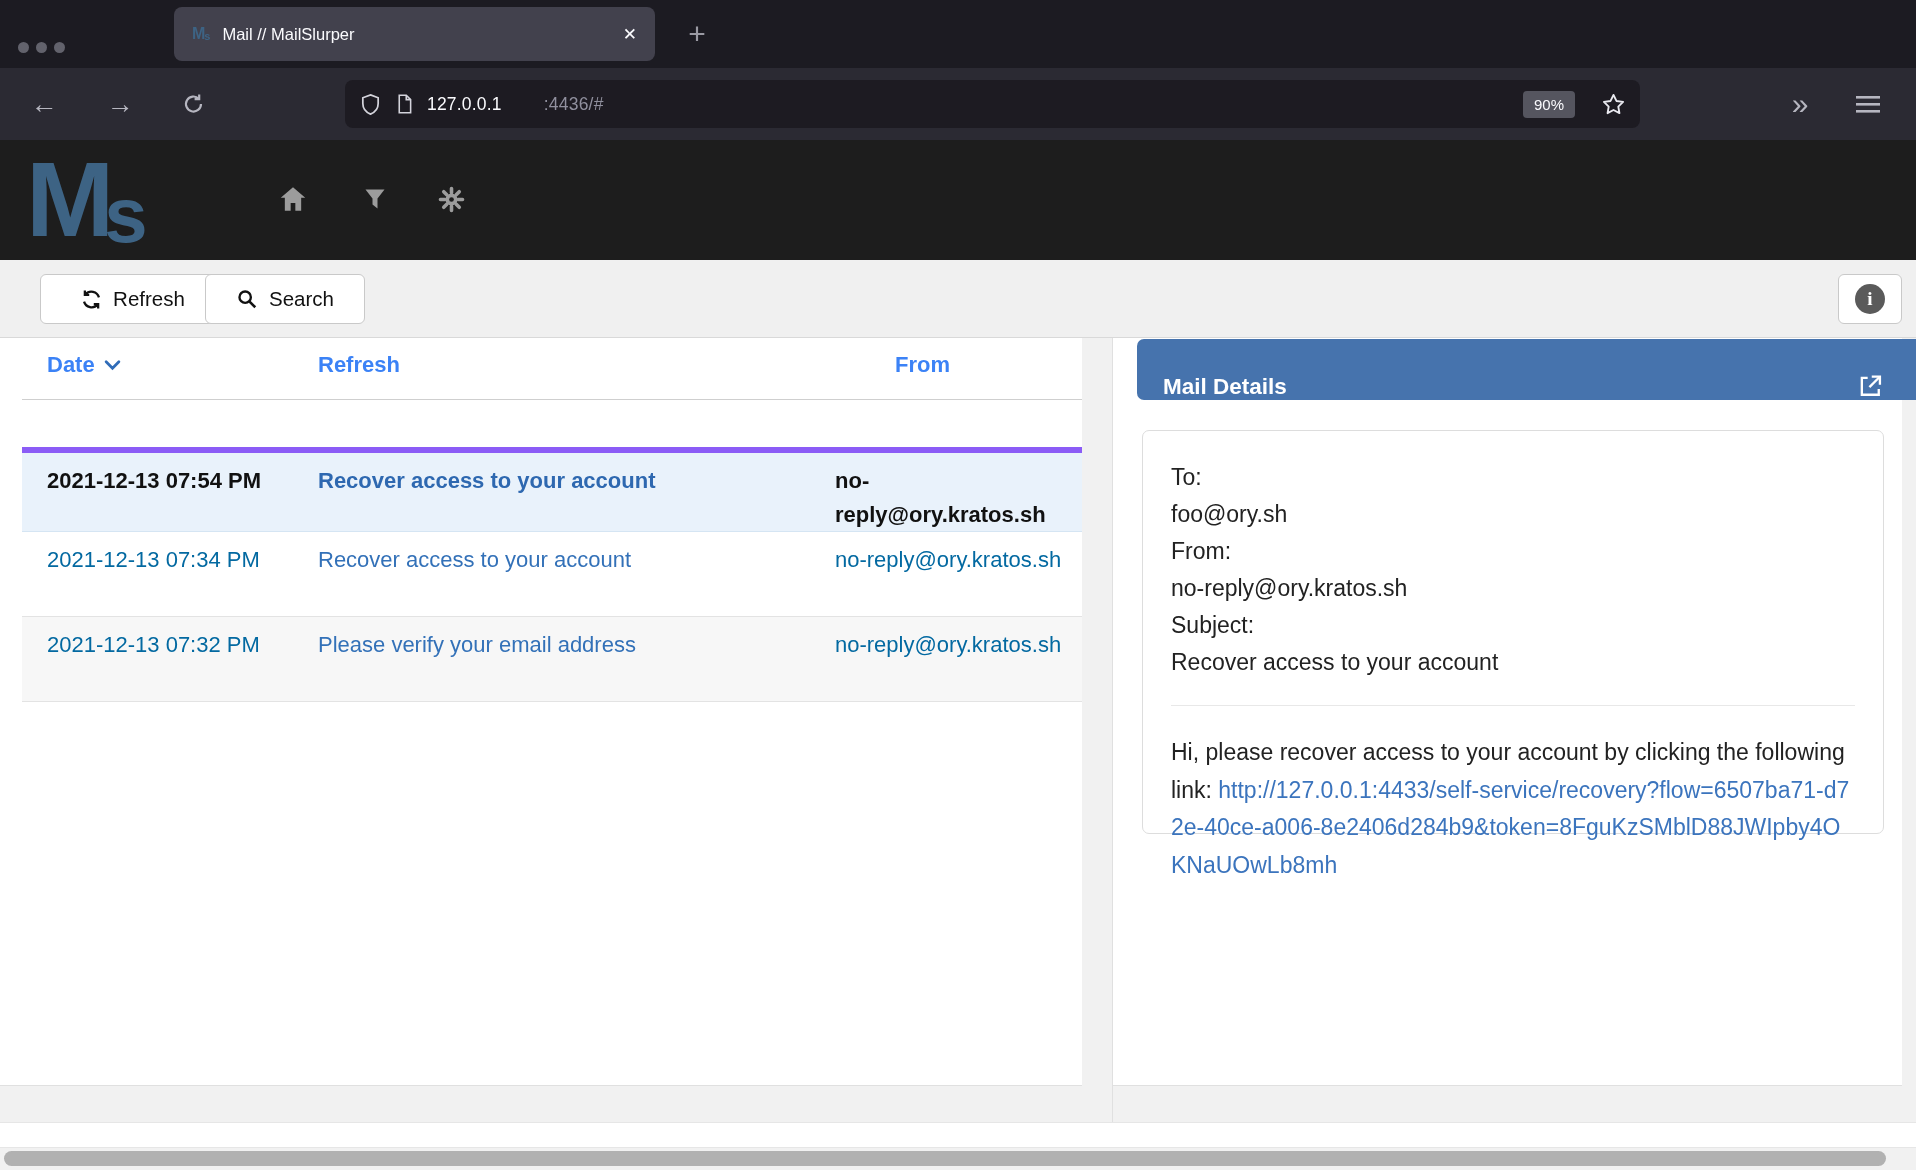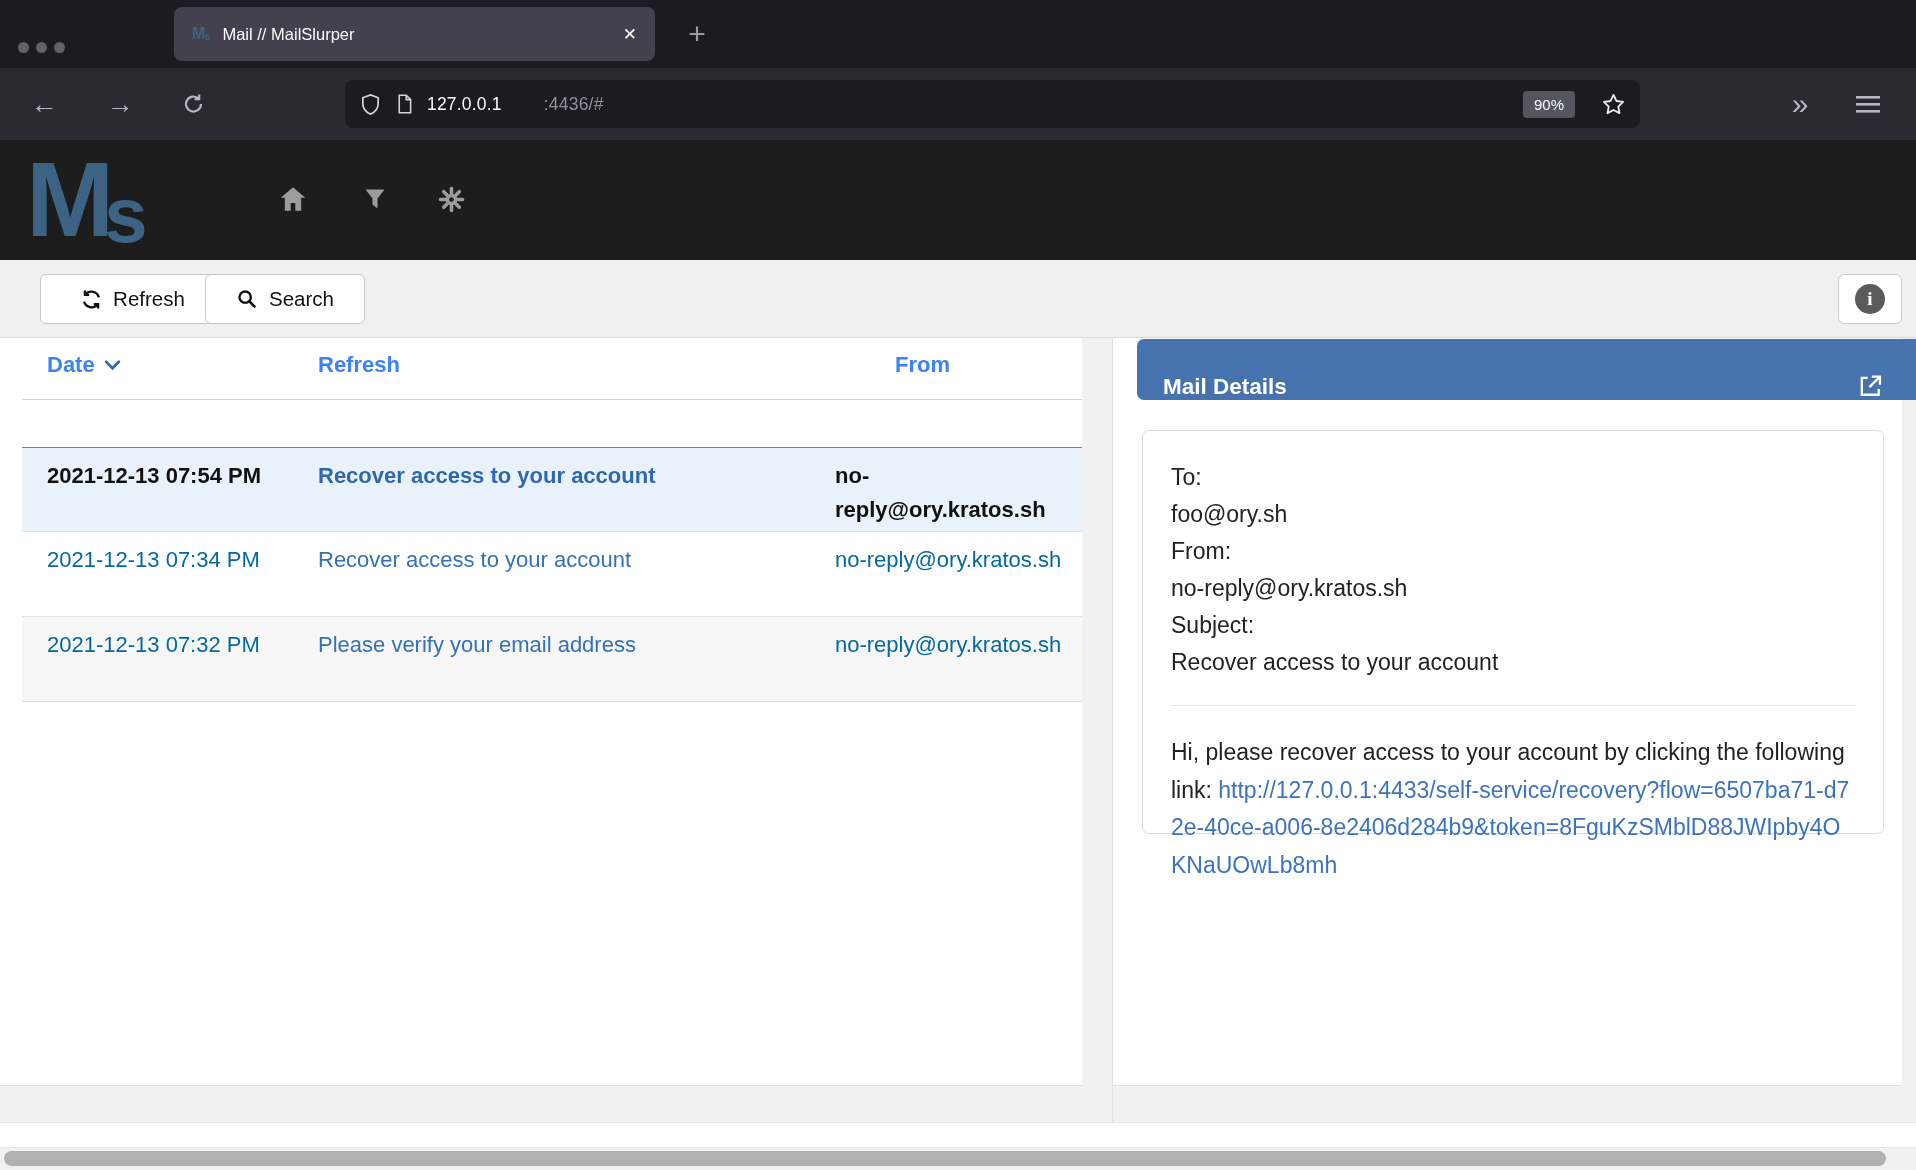--- a/index.html
+++ b/index.html
@@ -55,21 +55,21 @@
   .content { position:absolute; left:0; top:338px; width:100%; height:832px; background:#f1f1f1; }
 
   .mail-list-panel { position:absolute; left:0; top:0; width:1082px; height:748px; background:#fff;
                      border-bottom:1px solid #e0e0e0; }
   .list-header { position:absolute; left:22px; top:0; width:1060px; height:62px;
                  border-bottom:1px solid #cfcfcf; }
   .hcol { position:absolute; top:14px; font-size:22px; font-weight:700; color:#3b82f6; display:flex;
           align-items:center; gap:9px; }
   .rows { position:absolute; left:22px; top:109px; width:1060px; }
   .mail-row { position:relative; height:85px; }
-  .mail-row.selected { background:#e9f2fb; border-top:1px solid #8b5cf6; border-bottom:1px solid #d5e5f3; }
+  .mail-row.selected { background:#e9f2fb; border-top:6px solid #8b5cf6; border-bottom:1px solid #d5e5f3; }
   .mail-row.striped { background:#f7f7f7; }
   .mail-row.plain { background:#fff; border-bottom:1px solid #e3e3e3; }
   .mail-row.striped { border-bottom:1px solid #e3e3e3; }
   .cell { position:absolute; top:11px; font-size:22px; line-height:34px; color:#0369a1; }
   .cell-date { left:25px; width:218px; }
   .cell-subject { left:296px; width:490px; color:#3371b8; }
   .cell-from { left:813px; width:244px; }
   .selected .cell { font-weight:700; color:#111; }
   .selected .cell-subject { color:#2e68b0; }
 

